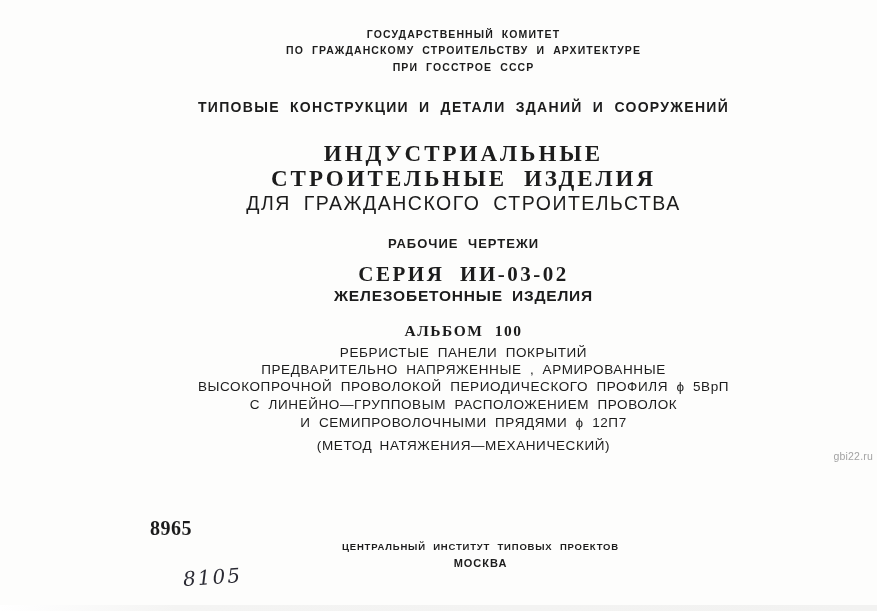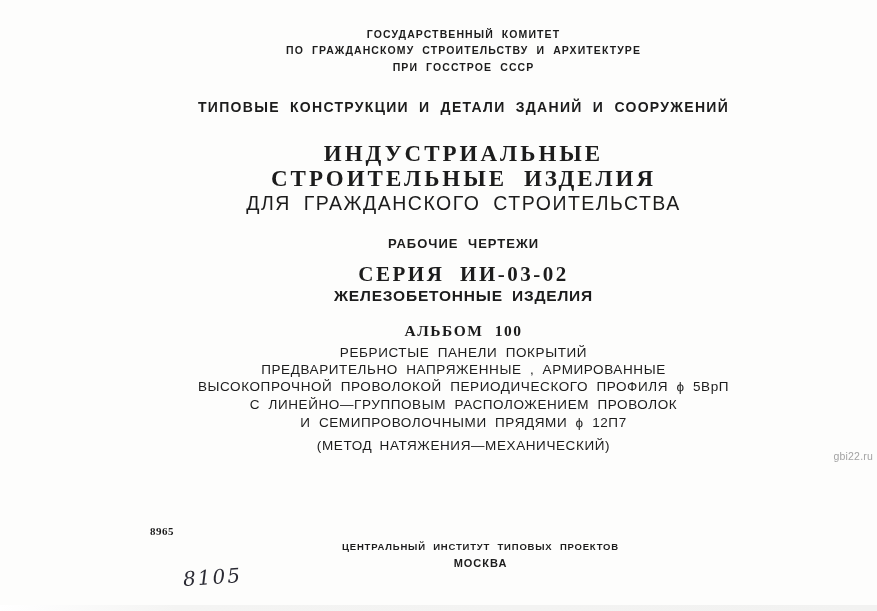--- a/index.html
+++ b/index.html
@@ -111,23 +111,22 @@
     letter-spacing: 0.6px;
     word-spacing: 3px;
   }
 
   .order-number {
     position: absolute;
     left: 150px;
     top: 517px;
     font-family: "Liberation Serif", serif;
     font-weight: bold;
-    font-size: 11px;
+    font-size: 20px;
     letter-spacing: 0.5px;
-    margin-top: 8px;
   }
 
   .publisher-line {
     position: absolute;
     left: 0;
     right: 0;
     text-align: center;
     transform: translateX(42px);
     font-weight: bold;
     white-space: nowrap;

